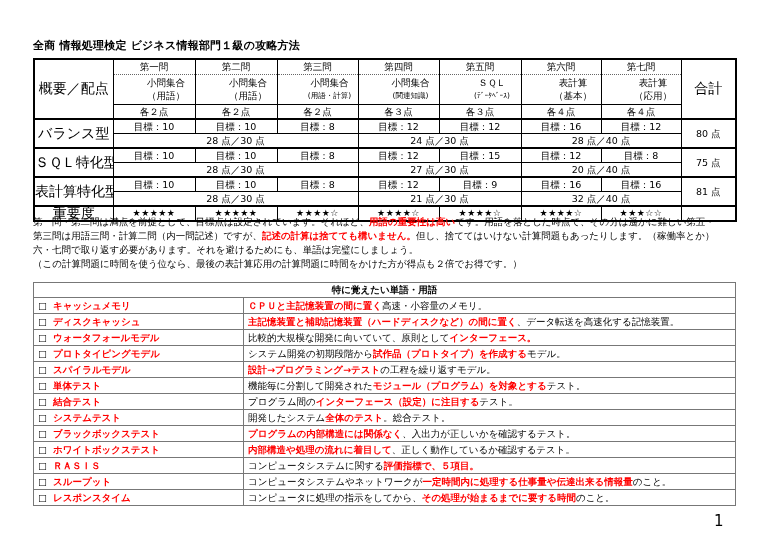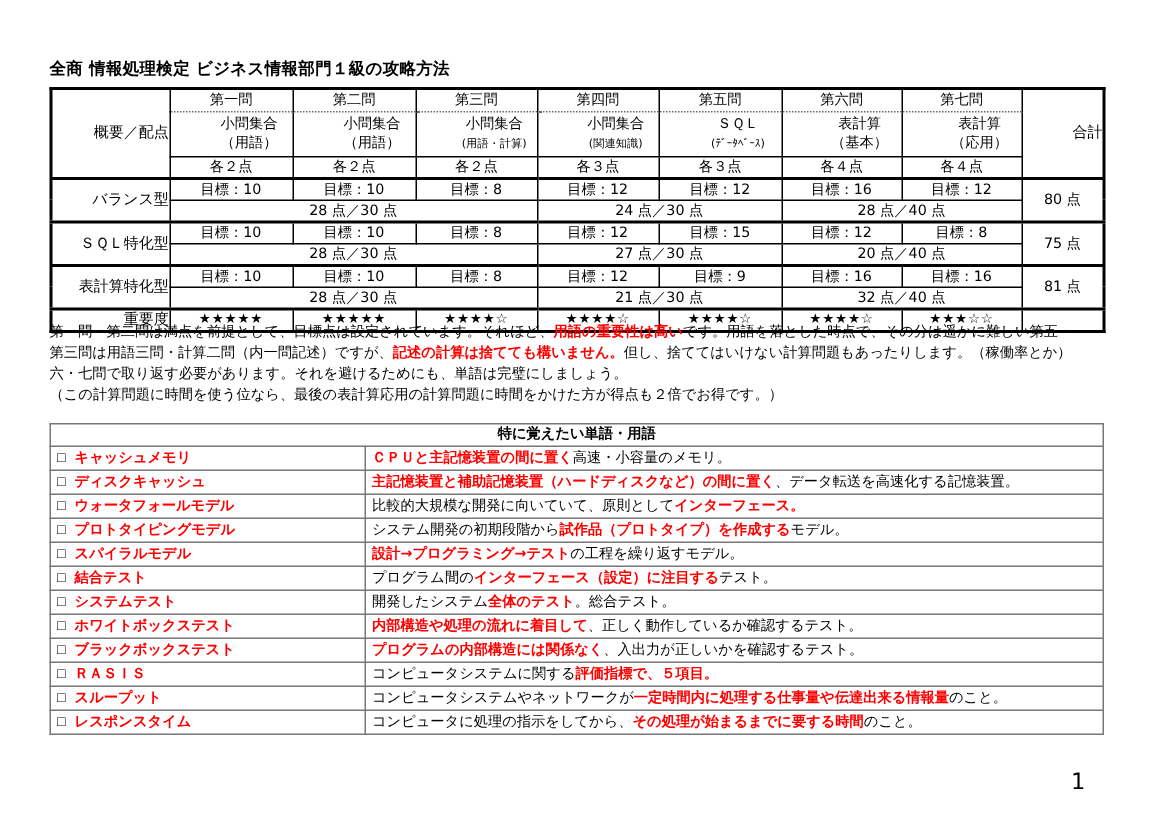--- a/index.html
+++ b/index.html
@@ -4,29 +4,29 @@
 <style>
   * { box-sizing: border-box; margin: 0; padding: 0; }
   body { width: 768px; height: 543px; background: #ffffff; font-family: "DejaVu Sans", "Liberation Sans", sans-serif; color: #000; position: relative; overflow: hidden; }
   .title { position: absolute; left: 33px; top: 38px; font-size: 11px; font-weight: bold; letter-spacing: 0.2px; }
   table.score { position: absolute; left: 33px; top: 58px; width: 702px; border-collapse: collapse; font-size: 9.5px; table-layout: fixed; }
   table.score td { border: 1px solid #000; text-align: center; vertical-align: middle; padding: 0; line-height: 13px; white-space: nowrap; overflow: hidden; }
   table.score { border: 2px solid #000; }
   table.score td.dot-bottom { border-bottom: 1px dotted #666; }
   table.score td.no-top { border-top: none; padding-left: 24px; }
   table.score tr.thick-top td { border-top: 2px solid #000; }
-  table.score td.rowhead { font-size: 10px; text-align: right; }
+  table.score td.rowhead { font-size: 14px; }
   .stars { font-size: 9px; letter-spacing: 0.5px; }
   .section { position: absolute; left: 33px; top: 215px; width: 720px; font-size: 9.5px; line-height: 14px; }
   .section .heading { text-decoration: underline; }
   .red { color: #ff0000; font-weight: bold; }
   table.terms { position: absolute; left: 33px; top: 282px; width: 702px; border-collapse: collapse; font-size: 9.5px; table-layout: fixed; border: 1px solid #555; }
   table.terms td { border: 1px solid #777; height: 16px; padding: 0 4px; white-space: nowrap; overflow: hidden; line-height: 14px; }
   table.terms td.hdr { text-align: center; font-weight: bold; height: 15px; }
-  table.terms td.term { color: #ff0000; font-weight: bold; font-family: Liberation Mono, monospace; }
+  table.terms td.term { color: #ff0000; font-weight: bold; }
   table.terms td.term .cb { color: #000; font-weight: normal; margin-right: 6px; }
   .pagenum { position: absolute; left: 714px; top: 512px; font-size: 15px; }
 </style>
 </head>
 <body>
 
 <div class="title">全商 情報処理検定 ビジネス情報部門１級の攻略方法</div>
 
 <table class="score">
   <colgroup>
@@ -189,36 +189,40 @@
       </tr>
       <tr>
         <td class="term"><span class="cb">□</span><span>プロトタイピングモデル</span></td>
         <td><span>システム開発の初期段階から</span><span class="red">試作品（プロトタイプ）を作成する</span><span>モデル。</span></td>
       </tr>
       <tr>
         <td class="term"><span class="cb">□</span><span>スパイラルモデル</span></td>
         <td><span class="red">設計→プログラミング→テスト</span><span>の工程を繰り返すモデル。</span></td>
       </tr>
       <tr>
+        <td class="term"><span class="cb">□</span><span>単体テスト</span></td>
+        <td><span>機能毎に分割して開発された</span><span class="red">モジュール（プログラム）を対象とする</span><span>テスト。</span></td>
+      </tr>
+      <tr>
         <td class="term"><span class="cb">□</span><span>結合テスト</span></td>
         <td><span>プログラム間の</span><span class="red">インターフェース（設定）に注目する</span><span>テスト。</span></td>
       </tr>
       <tr>
         <td class="term"><span class="cb">□</span><span>システムテスト</span></td>
         <td><span>開発したシステム</span><span class="red">全体のテスト</span><span>。総合テスト。</span></td>
       </tr>
       <tr>
+        <td class="term"><span class="cb">□</span><span>ブラックボックステスト</span></td>
+        <td><span class="red">プログラムの内部構造には関係なく</span><span>、入出力が正しいかを確認するテスト。</span></td>
+      </tr>
+      <tr>
         <td class="term"><span class="cb">□</span><span>ホワイトボックステスト</span></td>
         <td><span class="red">内部構造や処理の流れに着目して</span><span>、正しく動作しているか確認するテスト。</span></td>
       </tr>
       <tr>
-        <td class="term"><span class="cb">□</span><span>ブラックボックステスト</span></td>
-        <td><span class="red">プログラムの内部構造には関係なく</span><span>、入出力が正しいかを確認するテスト。</span></td>
-      </tr>
-      <tr>
         <td class="term"><span class="cb">□</span><span>ＲＡＳＩＳ</span></td>
         <td><span>コンピュータシステムに関する</span><span class="red">評価指標で、５項目。</span></td>
       </tr>
       <tr>
         <td class="term"><span class="cb">□</span><span>スループット</span></td>
         <td><span>コンピュータシステムやネットワークが</span><span class="red">一定時間内に処理する仕事量や伝達出来る情報量</span><span>のこと。</span></td>
       </tr>
       <tr>
         <td class="term"><span class="cb">□</span><span>レスポンスタイム</span></td>
         <td><span>コンピュータに処理の指示をしてから、</span><span class="red">その処理が始まるまでに要する時間</span><span>のこと。</span></td>

